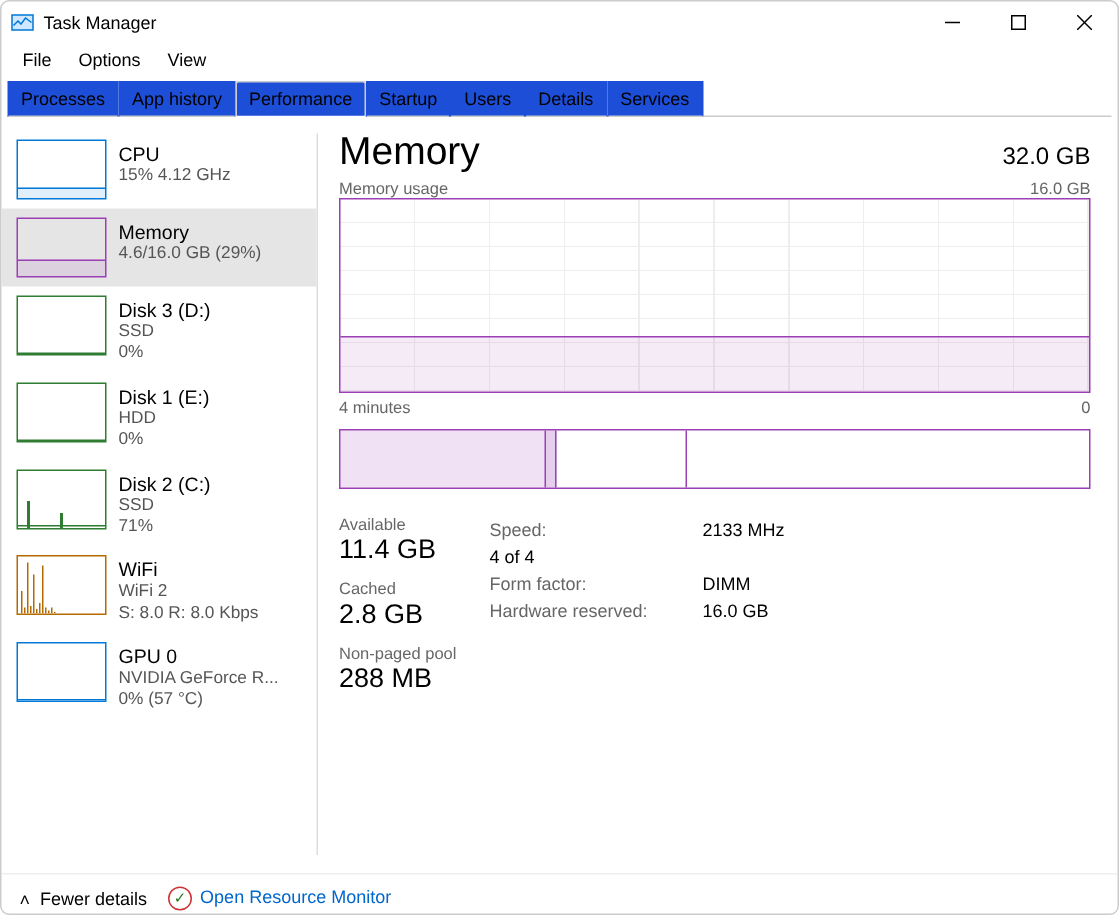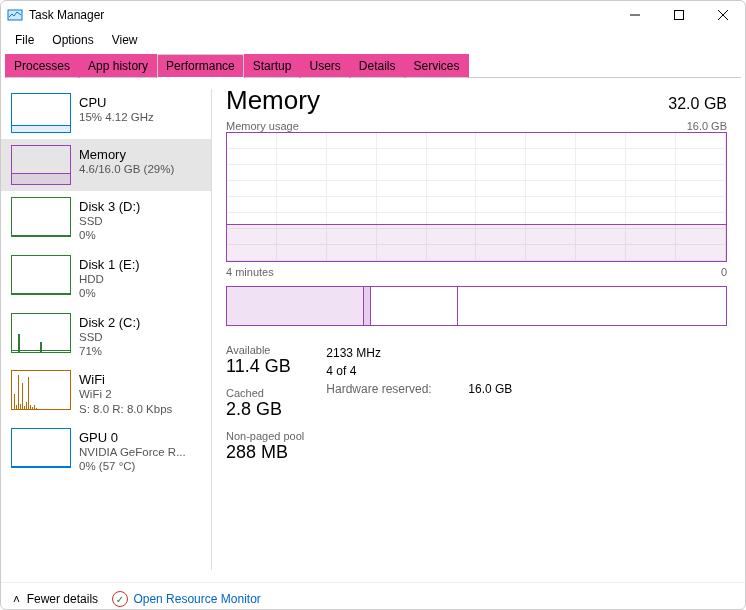--- a/index.html
+++ b/index.html
@@ -42,21 +42,21 @@
   display: flex;
   padding: 0 4px;
 }
 .tab {
   padding: 4px 8px;
   font-size: 12px;
   border: 1px solid transparent;
   border-bottom: 1px solid #ccc;
   position: relative;
   top: 1px;
-  background: #ec4899;
+  background: #1d4ed8;
 }
 .tab.active {
   border: 1px solid #ccc;
   border-bottom: 1px solid #fff;
   border-radius: 2px 2px 0 0;
 }
 .tab-strip-border {
   border-bottom: 1px solid #ccc;
   flex: 1;
   position: relative; top: 1px;
@@ -371,24 +371,29 @@
           <div class="stat-label">Cached</div>
           <div class="stat-value">2.8 GB</div>
         </div>
         <div class="stat">
           <div class="stat-label">Non-paged pool</div>
           <div class="stat-value">288 MB</div>
         </div>
       </div>
       <div class="spec-table">
         <div class="spec-row">
+            <span class="spec-key">Speed:</span>
             <span>2133 MHz</span>
           </div>
         <div class="spec-row">
             <span>4 of 4</span>
+          </div>
+        <div class="spec-row">
+            <span class="spec-key">Form factor:</span>
+            <span>DIMM</span>
           </div>
         <div class="spec-row">
             <span class="spec-key">Hardware reserved:</span>
             <span>16.0 GB</span>
           </div>
       </div>
     </div>
   </div>
 </div>
 

